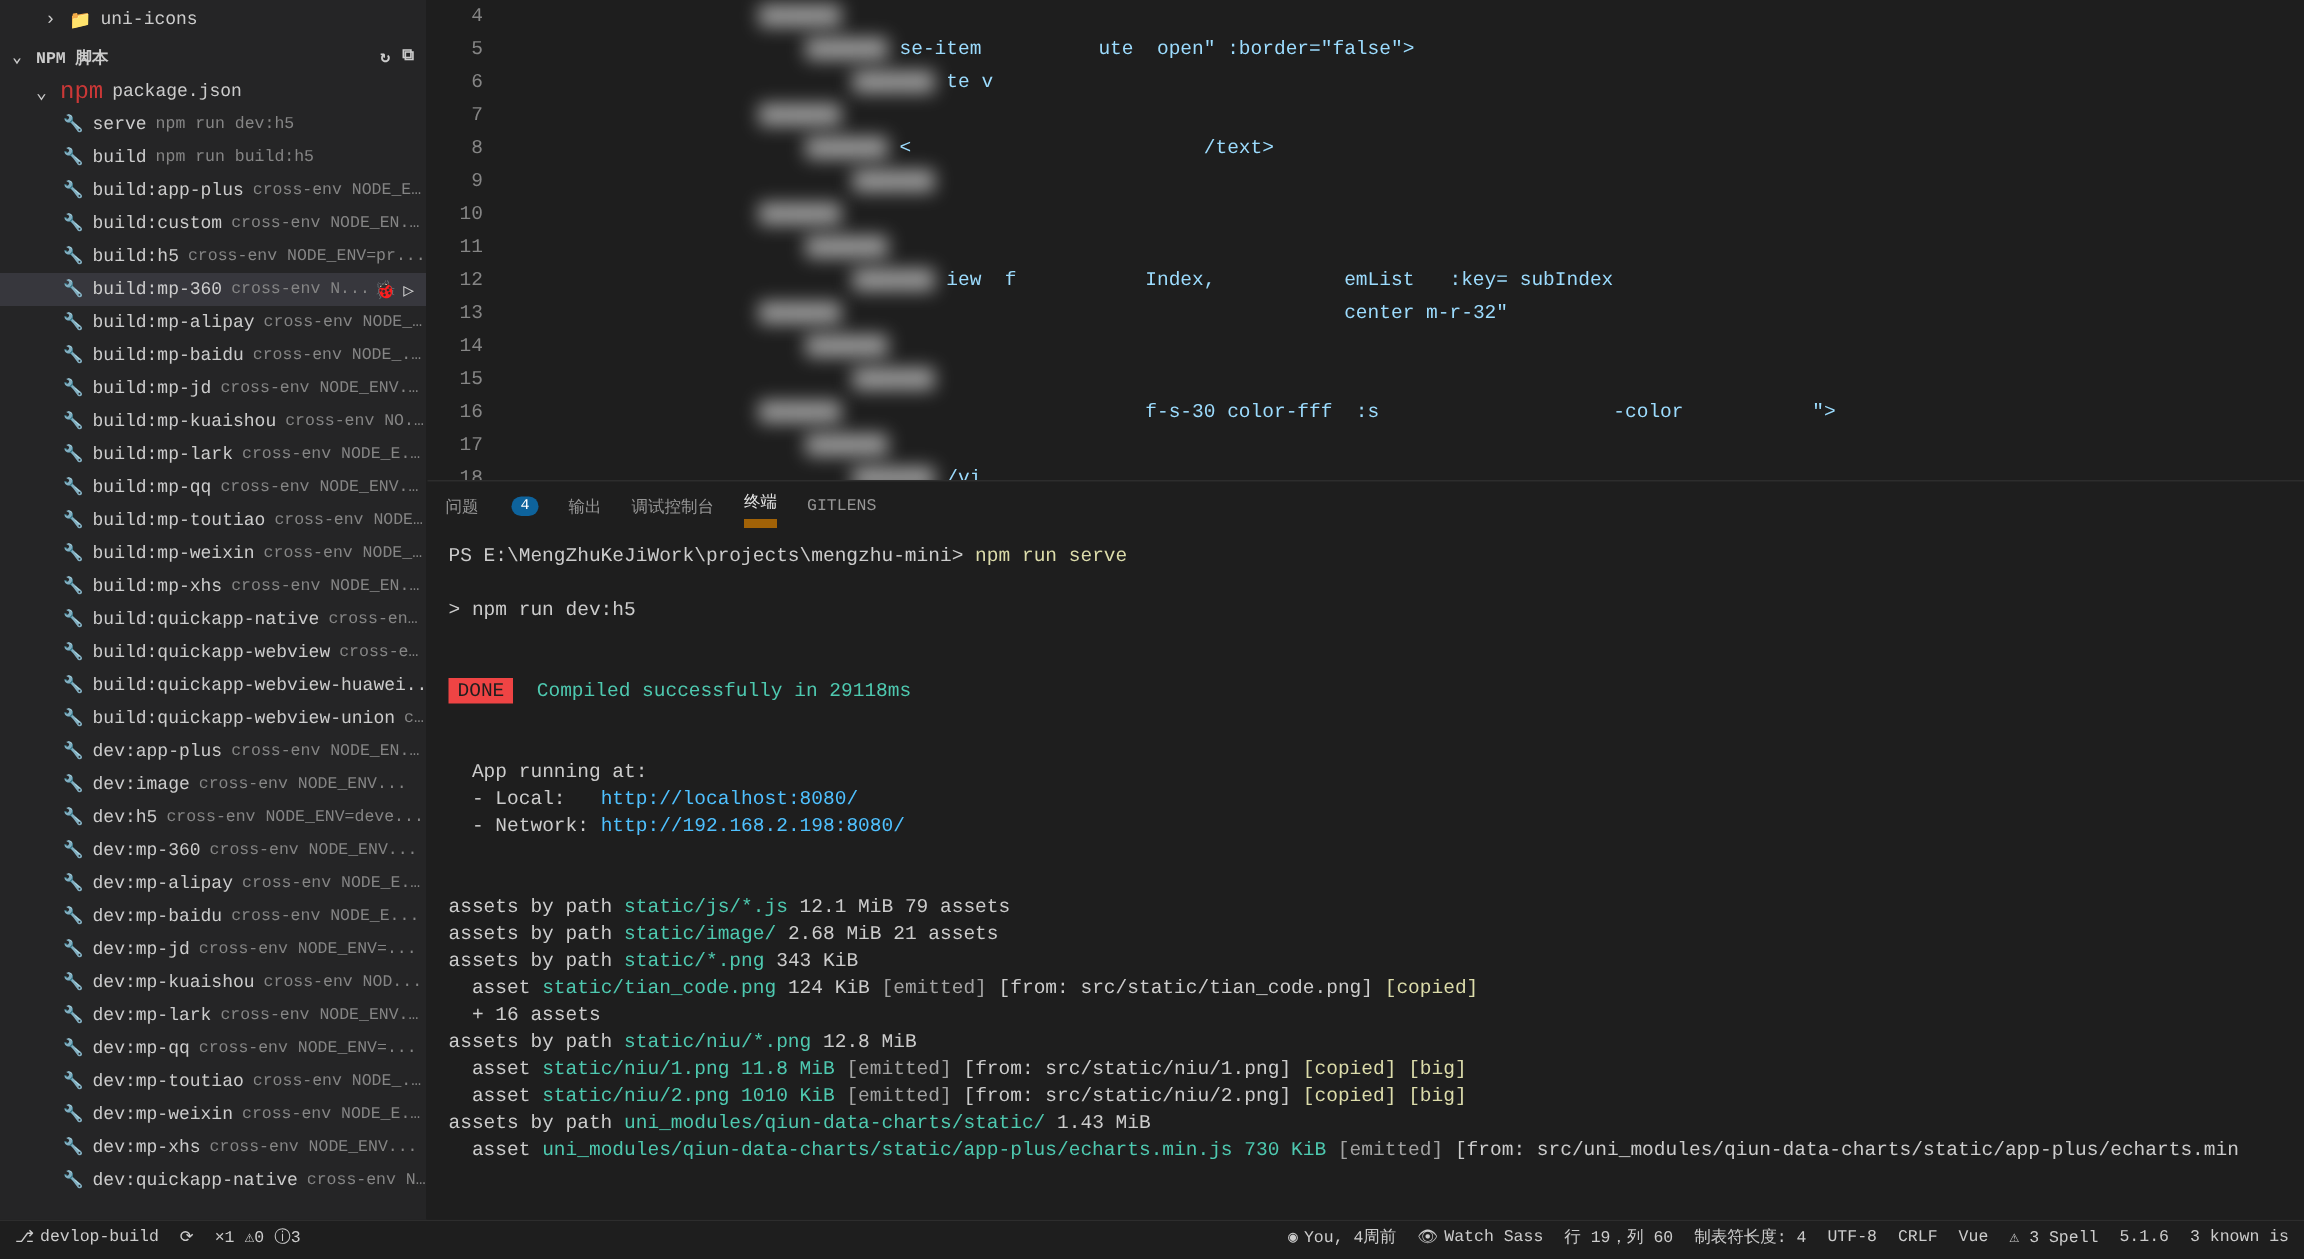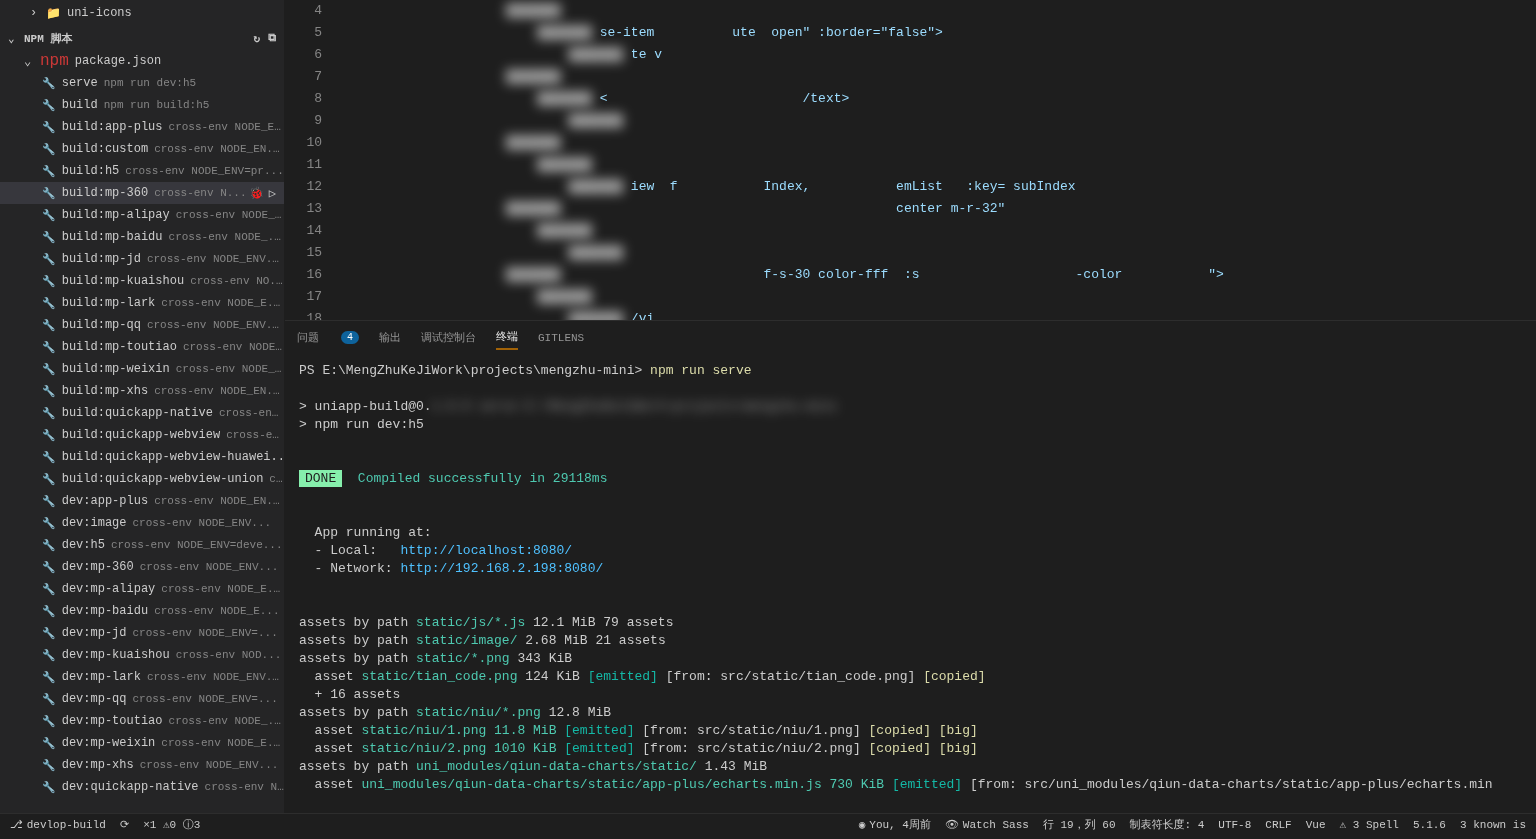--- a/index.html
+++ b/index.html
@@ -116,43 +116,43 @@
   font-size: 11px;
 }
 .panel-tab {
   color: #969696;
   cursor: pointer;
   padding: 4px 0;
   display: flex;
   align-items: center;
   gap: 22px;
 }
-.panel-tab.active { color: #e7e7e7; border-bottom: 2px solid #a16207; }
+.panel-tab.active { color: #e7e7e7; border-bottom: 6px solid #a16207; }
 .badge {
   background: #0e639c;
   color: white;
   border-radius: 10px;
   padding: 1px 6px;
   font-size: 10px;
 }
 .terminal-content {
   flex: 1;
   padding: 8px 14px;
   font-size: 13px;
   line-height: 18px;
   color: #cccccc;
   overflow: hidden;
 }
 .term-line { white-space: pre; }
 .yellow { color: #dcdcaa; }
 .green { color: #4ec9b0; }
 .cyan { color: #4fc1ff; }
-.done-badge { background: #86efac; color: #1e1e1e; padding: 1px 6px; }
+.done-badge { background: #ef4444; color: #1e1e1e; padding: 1px 6px; }
 .bold { font-weight: normal; }
-.emitted { color: #14b8a6; }
+.emitted { color: #a3a3a3; }
 .copied { color: #dcdcaa; }
 .big { color: #dcdcaa; }
 
 .statusbar {
   height: 22px;
   background: #007acc;
   display: flex;
   align-items: center;
   justify-content: space-between;
   font-size: 11px;
@@ -418,21 +418,20 @@
         <div class="panel-tab active">
             <span>终端</span>
           </div>
         <div class="panel-tab">
             <span>GITLENS</span>
           </div>
       </div>
       <div class="terminal-content">
         <div class="term-line"><span>PS E:\MengZhuKeJiWork\projects\mengzhu-mini&gt;</span> <span class="yellow">npm run serve</span></div>
         <div class="term-line">&nbsp;</div>
-        <div class="term-line"><span>&gt; uniapp-build@0.</span><span class="blur">1.0.0 serve E:\MengZhuKeJiWork\projects\mengzhu-mini</span></div>
         <div class="term-line"><span>&gt; npm run dev:h5</span></div>
         <div class="term-line">&nbsp;</div>
         <div class="term-line">&nbsp;</div>
         <div class="term-line"><span class="done-badge">DONE</span>  <span class="green">Compiled successfully in 29118ms</span></div>
         <div class="term-line">&nbsp;</div>
         <div class="term-line">&nbsp;</div>
         <div class="term-line">  <span>App running at:</span></div>
         <div class="term-line">  <span>- Local:   </span><span class="cyan">http://localhost:</span><span class="cyan bold">8080/</span></div>
         <div class="term-line">  <span>- Network: </span><span class="cyan">http://192.168.2.198:</span><span class="cyan bold">8080/</span></div>
         <div class="term-line">&nbsp;</div>

